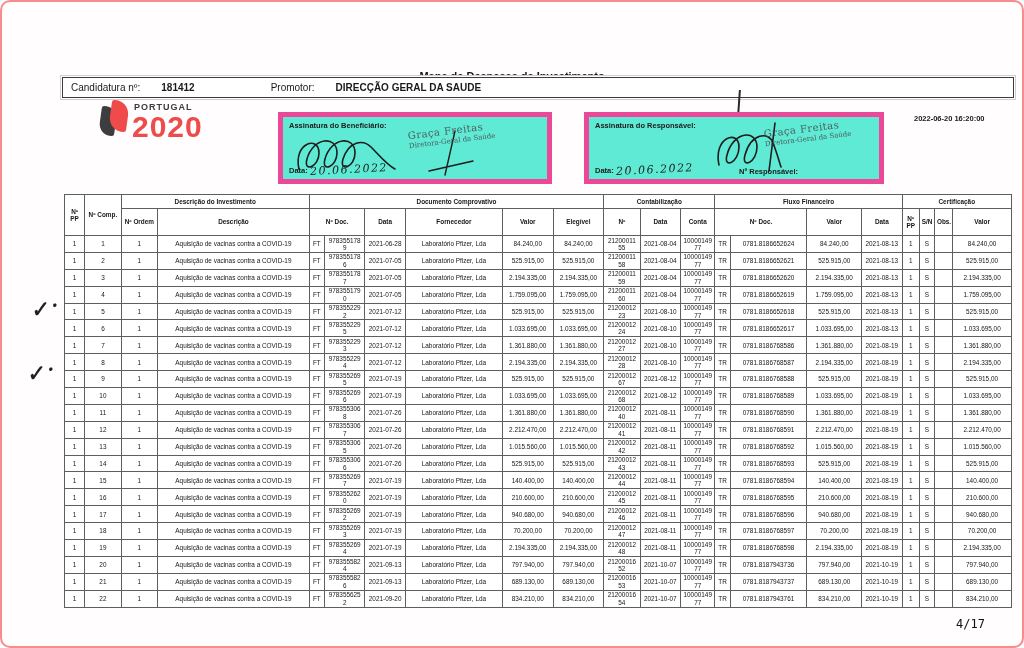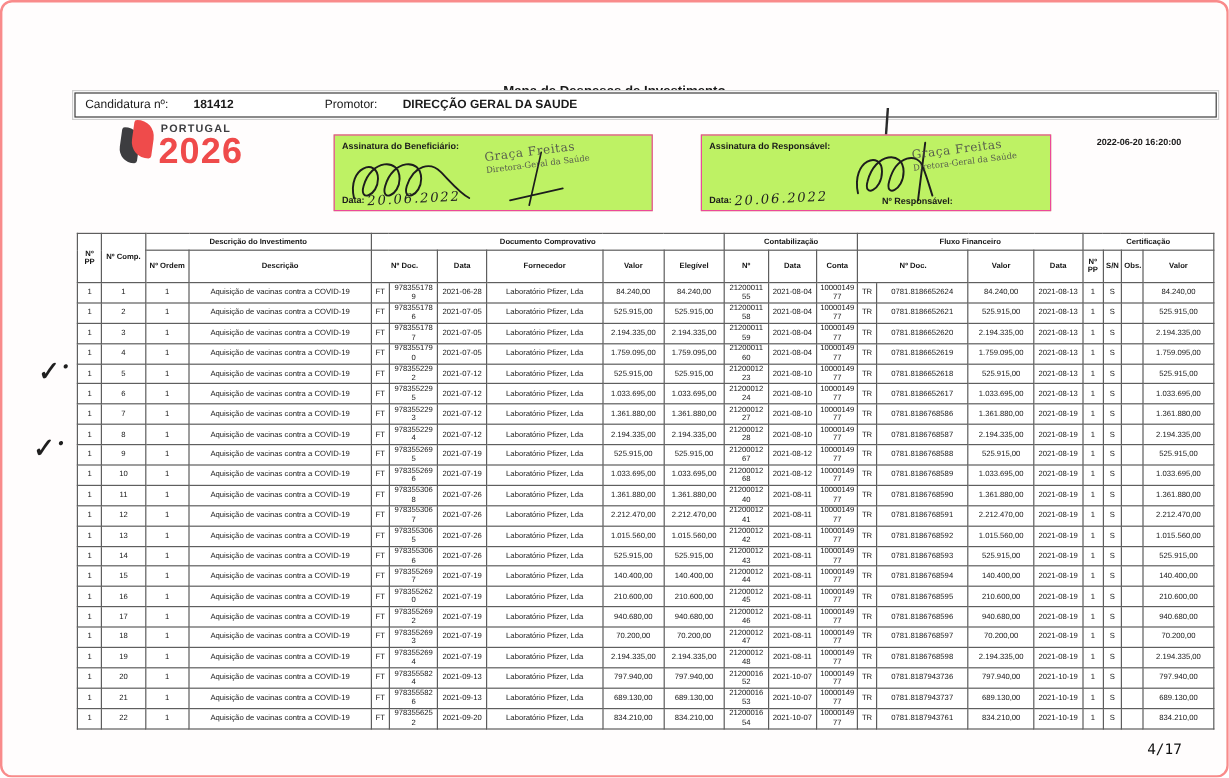--- a/index.html
+++ b/index.html
@@ -20,21 +20,21 @@
   .cand-bar .promo-lbl{margin-left:76px;font-weight:normal;}
   
   .logo{position:absolute;top:96px;left:98px;width:150px;height:52px;}
   .logo .shape-dark{position:absolute;left:0;top:8px;width:16px;height:30px;background:#3d3d40;
         border-radius:2px 14px 2px 14px;transform:skewX(-8deg);}
   .logo .shape-red{position:absolute;left:10px;top:2px;width:18px;height:32px;background:#ef4b4b;
         border-radius:2px 16px 2px 16px;transform:skewX(-8deg);}
   .logo .word{position:absolute;left:34px;top:4px;font-size:9px;font-weight:bold;color:#3d3d40;letter-spacing:1px;}
   .logo .year{position:absolute;left:32px;top:12px;font-size:30px;font-weight:bold;color:#ef4b4b;letter-spacing:1px;}
   
-  .sig-box{position:absolute;border:1px solid #ec4899;background:#bef264;}
+  .sig-box{position:absolute;border:5px solid #ec4899;background:#5eead4;}
   .sig-box .sig-label{position:absolute;top:4px;left:6px;font-size:7.5px;font-weight:bold;}
   .sig-box .sig-date{position:absolute;bottom:3px;left:6px;font-size:7.5px;font-weight:bold;}
   .hand{font-family:"DejaVu Serif",serif;font-style:italic;font-weight:normal;
         font-size:11px;letter-spacing:1.5px;color:#222;display:inline-block;transform:rotate(-3deg);}
   .stamp{position:absolute;transform:rotate(-7deg);color:#4a4a4a;opacity:.88;text-align:left;line-height:1.15;}
   .stamp .s1{font-size:10px;font-family:"DejaVu Serif",serif;letter-spacing:.5px;}
   .stamp .s2{font-size:7px;font-family:"DejaVu Serif",serif;}
   .sig-svg{position:absolute;left:4px;top:10px;}
   .resp-num{position:absolute;bottom:3px;left:150px;font-size:7.5px;font-weight:bold;}
   .timestamp{position:absolute;top:112px;left:912px;font-size:7.5px;font-weight:bold;}
@@ -66,21 +66,21 @@
     <span class="lbl">Candidatura nº:</span>
     <span class="val">181412</span>
     <span class="promo-lbl">Promotor:</span>
     <span class="val">DIRECÇÃO GERAL DA SAUDE</span>
   </div>
 
   <div class="logo">
     <div class="shape-dark"></div>
     <div class="shape-red"></div>
     <div class="word">PORTUGAL</div>
-    <div class="year">2026</div>
+    <div class="year">2020</div>
   </div>
 
   <div class="sig-box" style="top:110px;left:276px;width:264px;height:62px;">
     <div class="sig-label">Assinatura do Beneficiário:</div>
     <svg class="sig-svg" width="250" height="50" viewBox="0 0 250 50">
       <path d="M12 42 C6 16 32 8 32 26 C32 40 16 46 20 32 C26 10 50 8 50 26 C50 40 34 46 38 32 C44 10 68 8 68 26 C68 40 52 46 56 32 C62 14 76 12 84 20 C92 28 100 38 108 42" stroke="#1d1d1d" stroke-width="1.6" fill="none" stroke-linecap="round"></path>
       <path d="M168 4 L158 48 M142 44 L186 34" stroke="#1d1d1d" stroke-width="1.4" fill="none" stroke-linecap="round"></path>
     </svg>
     <div class="stamp" style="top:8px;left:125px;">
       <div class="s1">Graça Freitas</div>

